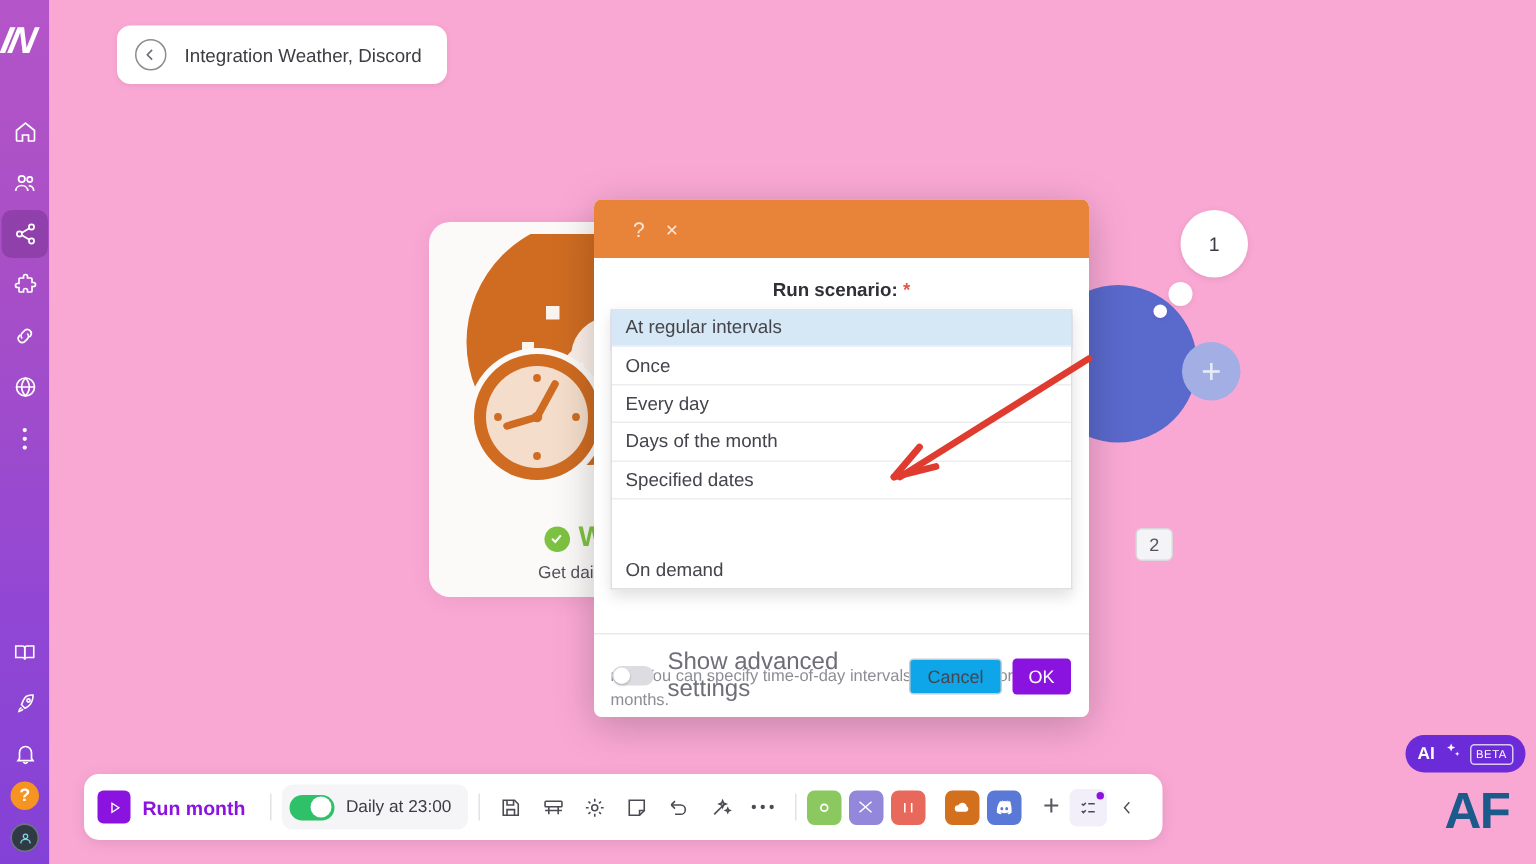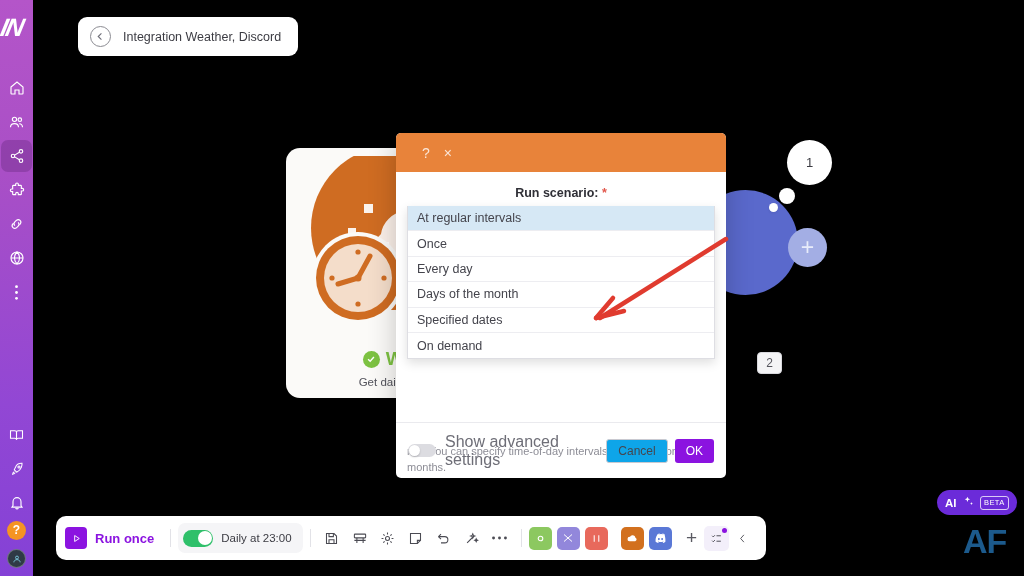--- a/index.html
+++ b/index.html
@@ -43,21 +43,21 @@
     margin-bottom: 9px;
   }
   .avatar-badge {
     width: 19px; height: 19px; border-radius: 50%;
     background: #2f3a45; border: 1px solid rgba(255,255,255,.3);
     display:flex; align-items:center; justify-content:center;
     color:#7fd4e8; font-size:8px; margin-bottom: 2px;
   }
 
   
-  #canvas { position: absolute; left: 33px; top: 0; width: 991px; height: 576px; background: #000000; padding-left: 23px; }
+  #canvas { position: absolute; left: 33px; top: 0; width: 991px; height: 576px; background: #f9a8d4; padding-left: 23px; }
 
   
   #breadcrumb {
     position: absolute; left: 45px; top: 17px; height: 39px;
     background: #fff; border-radius: 9px; display: flex; align-items: center;
     padding: 0 17px 0 12px; box-shadow: 0 1px 4px rgba(0,0,0,.08);
   }
   .back-circle {
     width: 21px; height: 21px; border-radius: 50%; border: 1.3px solid #8b8b92;
     display: flex; align-items: center; justify-content: center; margin-right: 12px;
@@ -133,21 +133,21 @@
   #dropdown {
     position: absolute; left: 11px; top: 73px; width: 308px;
     background: #fff; border: 1px solid #dedee3; border-top: none;
     box-shadow: 0 4px 10px rgba(0,0,0,.13); z-index: 55;
   }
   .dd-item {
     height: 25.4px; display: flex; align-items: center; padding: 0 9px;
     font-size: 12.5px; color: #44444c; border-bottom: 1px solid #ededf1;
   }
   .dd-item.selected { background: #d6e8f5; }
-  .dd-item:last-child { border-bottom: none; }
+  .dd-item:last-child { border-bottom: none; margin-top: 34px; }
 
   #desc-text {
     position: absolute; left: 11px; top: 272px; width: 308px;
     font-size: 11px; color: #8d8d96; line-height: 1.45;
   }
 
   #modal-footer {
     position: absolute; left: 0; bottom: 0; width: 330px; height: 56px;
     border-top: 1px solid #eaeaee; display: flex; align-items: center; padding: 0 12px;
   }
@@ -418,21 +418,21 @@
   </g>
 </svg>
 
 <div id="toolbar">
   <div id="run-once">
     <span class="run-icon">
       <svg width="11" height="11" viewBox="0 0 24 24" fill="none" stroke="#fff" stroke-width="2">
           <path d="M8 5.5l10 6.5-10 6.5z"></path>
         </svg>
     </span>
-    <span id="run-once-label">Run once</span>
+    <span id="run-once-label">Run month</span>
   </div>
 
   <span class="tb-divider"></span>
 
   <div id="sched-chip">
     <span class="sw">
       <span class="knob2"></span>
     </span>
     <span id="sched-label">Daily at 23:00</span>
   </div>

